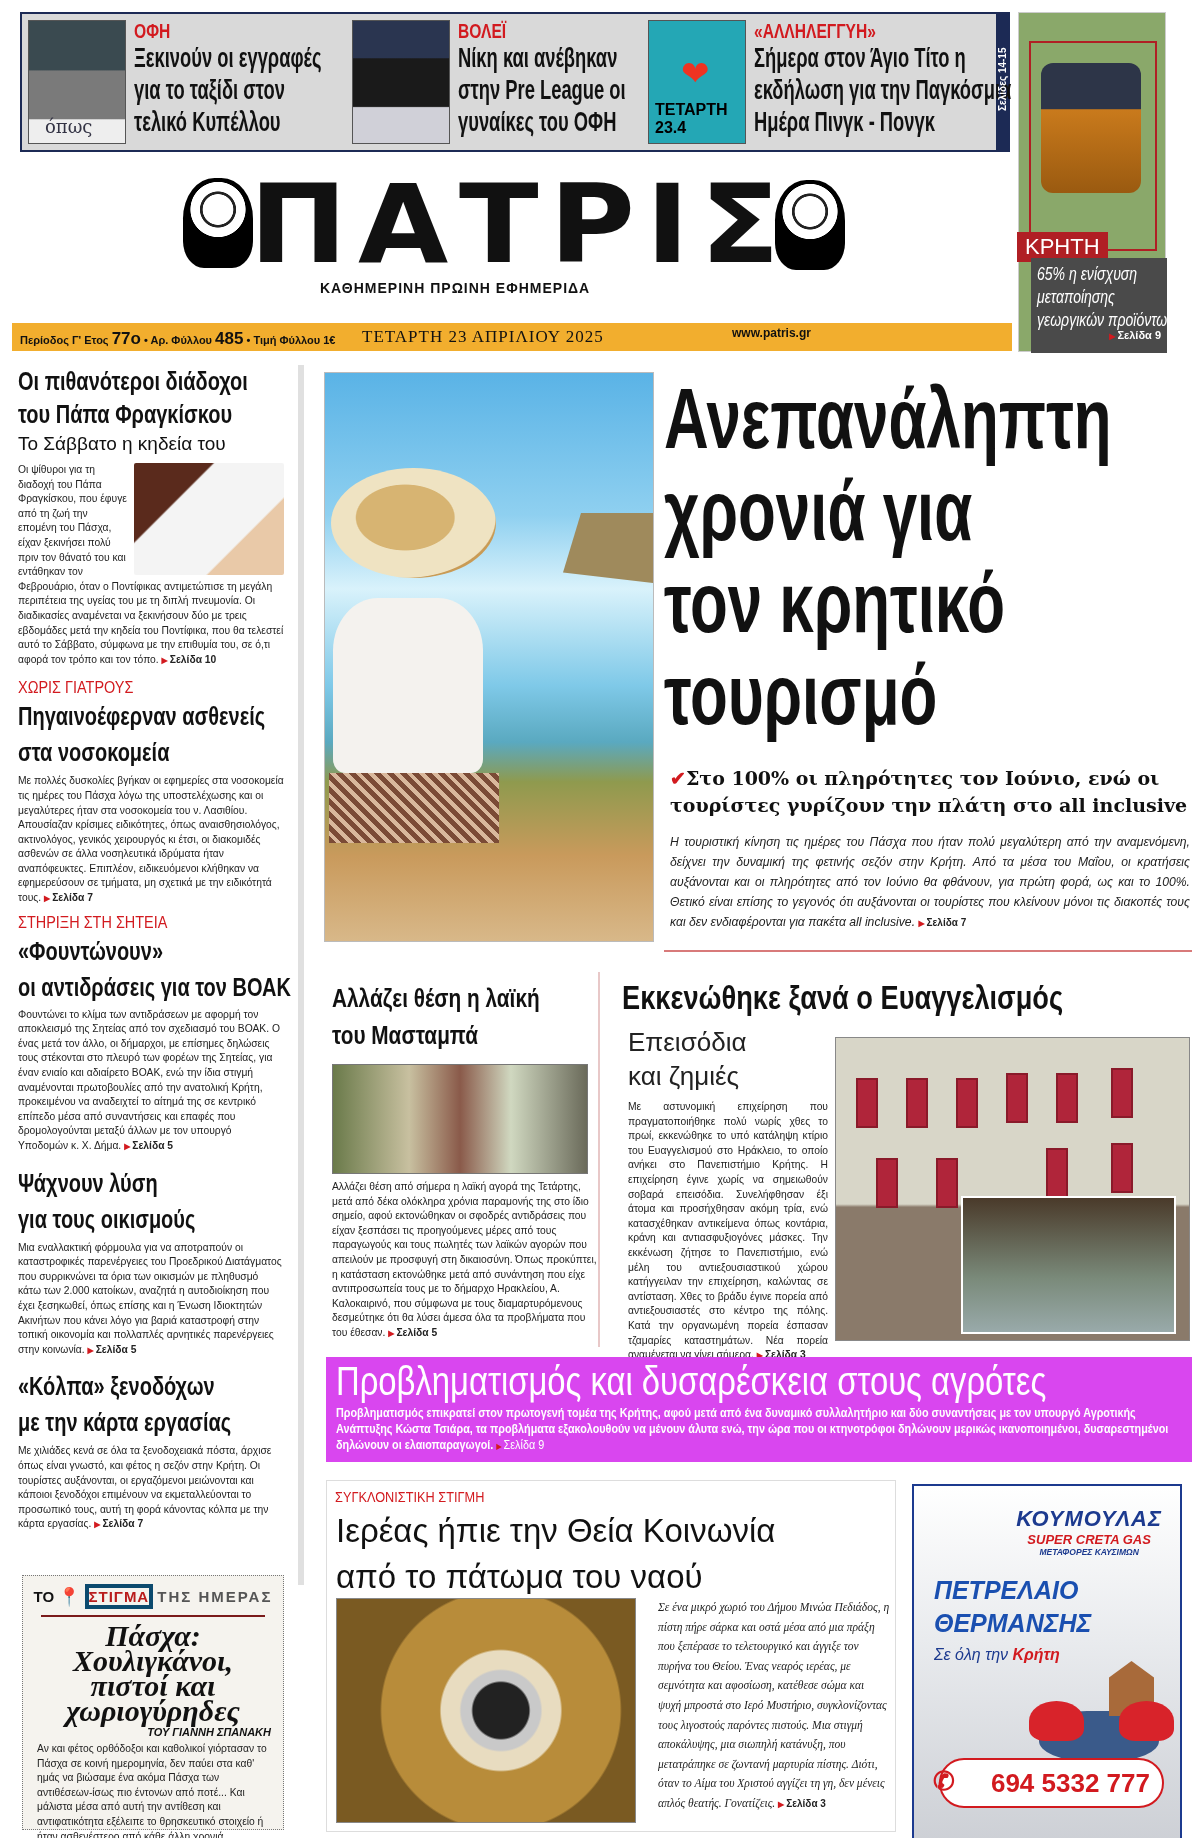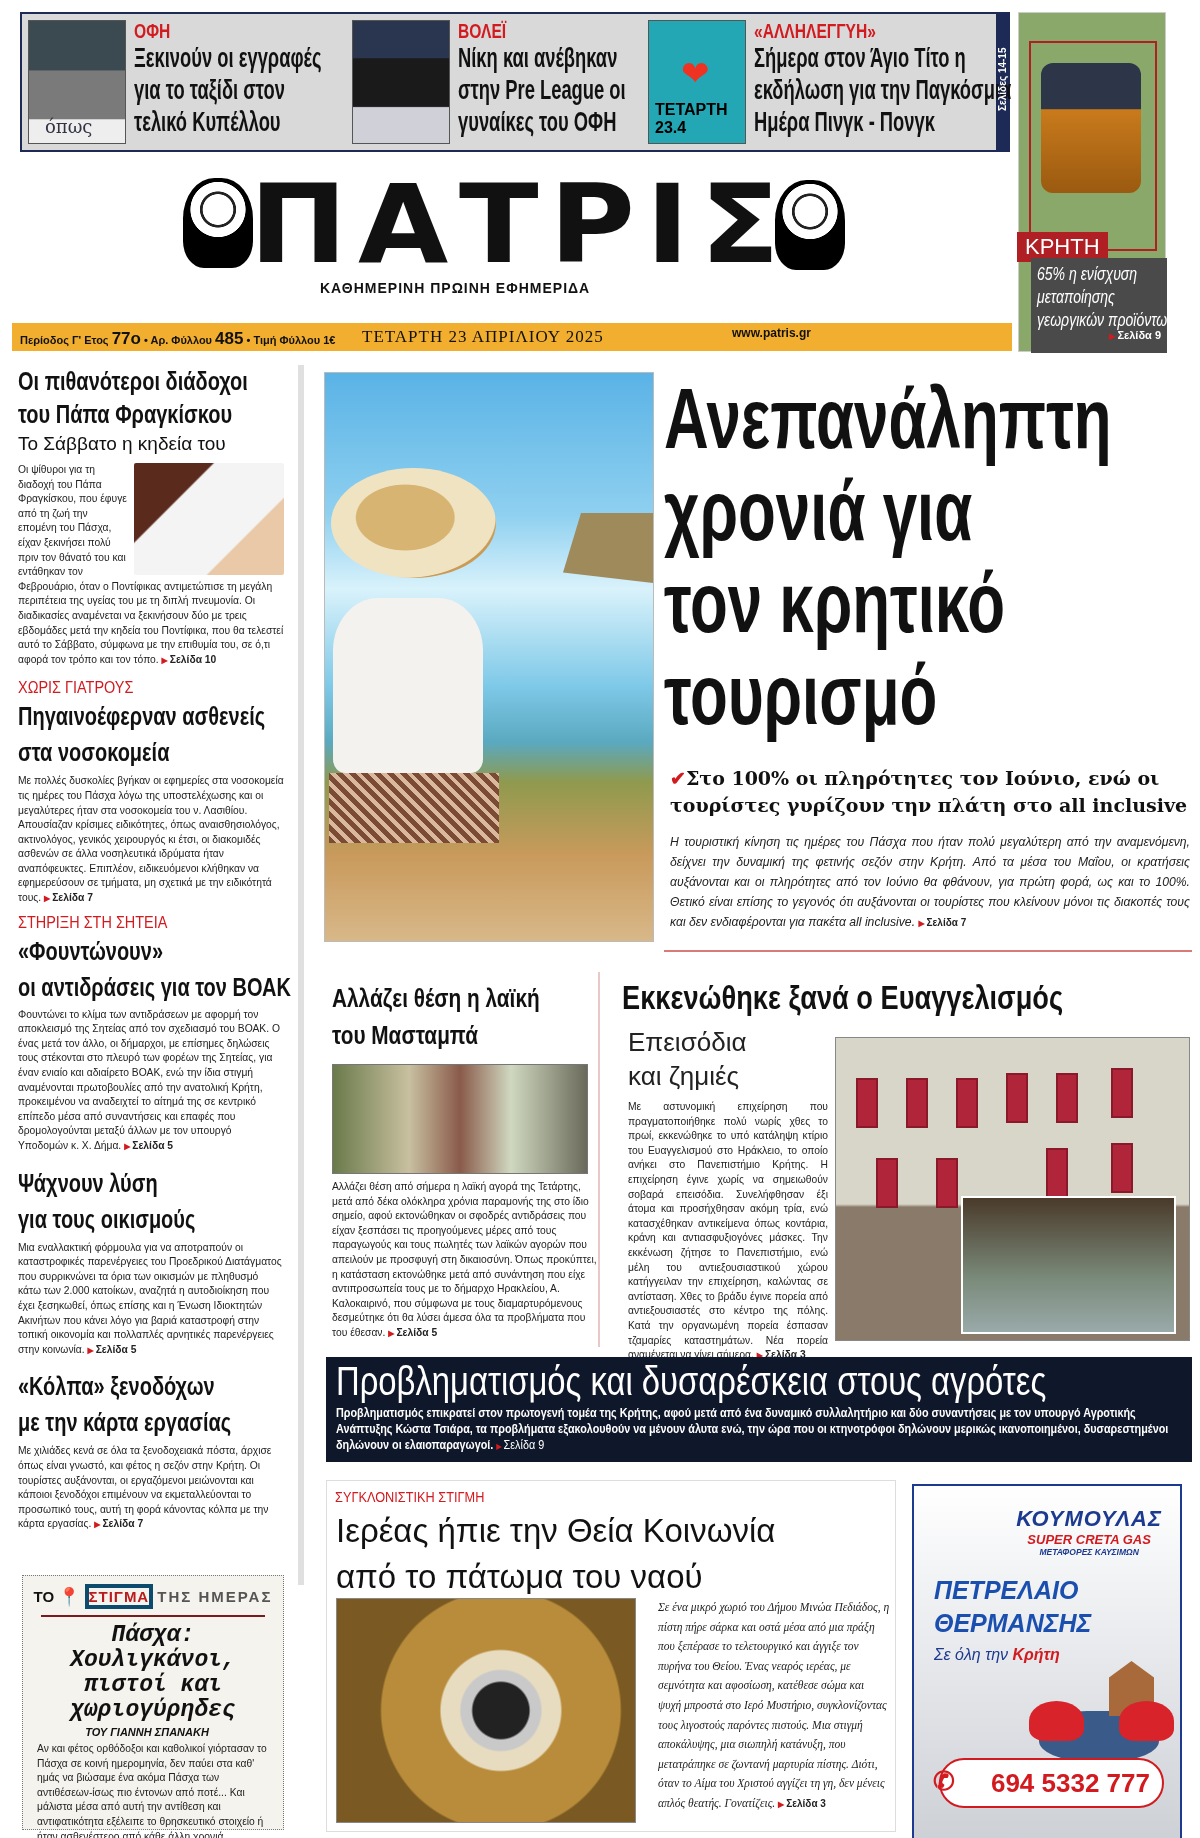--- a/index.html
+++ b/index.html
@@ -37,22 +37,22 @@
 .body-s{font-size:10.3px;line-height:14.6px;color:#222}
 .pg{font-weight:bold;white-space:nowrap}
 .pg::before{content:"\25B6";color:#d21a1f;font-size:8px;margin-right:2px}
 .pope{float:right;width:150px;height:112px;margin:0 0 4px 6px;background:linear-gradient(135deg,#5a2a1c 0 30%,#f4f4f4 31% 70%,#e9c9a8 71%);border-radius:2px}
 
 .stigma{left:22px;top:1575px;width:262px;height:255px;background:#f5f3ee;border:1px dotted #777}
 .stigma .head{display:flex;align-items:center;justify-content:center;gap:4px;margin-top:8px;font-size:15px;font-weight:bold}
 .stigma .head .box{border:4px solid #0c4a6e;color:#b91c1c;padding:0 0;letter-spacing:1px}
 .stigma .head .gray{color:#555;letter-spacing:2px}
 .stigma hr{border:none;border-top:2px solid #7a1a1a;margin:6px 18px}
-.stigma .title{font-family:Liberation Mono, monospace;font-style:italic;font-weight:bold;font-size:23px;text-align:center;line-height:25px}
-.stigma .author{text-align:center;font-size:11px;font-style:italic;font-weight:bold;padding-right:12px;margin-top:3px}
+.stigma .title{font-family:Liberation Serif, serif;font-style:italic;font-weight:bold;font-size:30px;text-align:center;line-height:25px}
+.stigma .author{text-align:right;font-size:11px;font-style:italic;font-weight:bold;padding-right:12px;margin-top:3px}
 .stigma .body-s{padding:4px 8px 0 14px}
 
 .leadphoto{left:324px;top:372px;width:330px;height:570px;background:linear-gradient(180deg,#5ab3e6 0%,#8fd0f0 25%,#d9f2fb 38%,#7fc9e8 55%,#5aa9c0 65%,#8f9a4e 72%,#c99a5c 85%,#d8b889 100%);border:1px solid #bbb}
 .leadphoto .hat{position:absolute;left:6px;top:95px;width:165px;height:110px;border-radius:50%;background:radial-gradient(ellipse at 45% 45%,#d7b472 0 38%,#efe3c2 39% 70%,#c99b55 71%)}
 .leadphoto .shirt{position:absolute;left:8px;top:225px;width:150px;height:175px;background:#f4f2ee;border-radius:30% 30% 8% 8%}
 .leadphoto .skirt{position:absolute;left:4px;top:400px;width:170px;height:70px;background:repeating-linear-gradient(45deg,#7b4b36 0 5px,#d9b89c 5px 9px)}
 .leadphoto .cliff{position:absolute;right:0;top:140px;width:90px;height:70px;background:#9f8a5c;clip-path:polygon(20% 0,100% 0,100% 100%,0 85%)}
 .lead-title{left:664px;top:372px;width:520px;font-size:86px;line-height:92px;font-weight:bold;transform:scaleX(.72);transform-origin:left;white-space:nowrap}
 .lead-sub{left:670px;top:765px;width:520px;font-family:"DejaVu Serif",serif;font-weight:bold;font-size:19px;line-height:27px}
 .lead-sub .chk{color:#d21a1f}
@@ -64,21 +64,21 @@
 .market-body{left:332px;top:1180px;width:266px}
 .vrule2{left:598px;top:972px;width:2px;height:375px;background:#e8c8c8}
 
 .evg-title{left:622px;top:978px;width:560px;font-size:34px}
 .evg-kicker{left:628px;top:1025px;font-size:26px;line-height:34px;color:#222}
 .evg-body{left:628px;top:1100px;width:200px;text-align:justify}
 .evgphoto{left:835px;top:1037px;width:355px;height:304px;background:linear-gradient(180deg,#d8d6c8 0 55%,#8a7a6a 56% 100%);border:1px solid #888}
 .evgphoto .win{position:absolute;width:22px;height:50px;background:#b0253a;border:2px solid #8a1a2a}
 .evgphoto .inset{position:absolute;left:125px;top:158px;width:215px;height:138px;background:linear-gradient(180deg,#4a3a2a,#7a8a7a 60%,#9aa);border:2px solid #fff}
 
-.farm{left:326px;top:1357px;width:866px;height:105px;background:#0f172a;color:#fff;padding:4px 10px}
+.farm{left:326px;top:1357px;width:866px;height:105px;background:#d946ef;color:#fff;padding:4px 10px}
 .farm .t{font-size:40px;line-height:40px;transform:scaleX(.82);transform-origin:left;white-space:nowrap}
 .farm .b{font-size:12px;font-weight:bold;line-height:16px;margin-top:4px;transform:scaleX(.9);transform-origin:left;width:940px}
 
 .priestbox{left:326px;top:1480px;width:570px;height:352px;border:1px solid #ddd}
 .priest-kicker{left:335px;top:1488px;font-size:15px;color:#d21a1f;transform:scaleX(.85);transform-origin:left;white-space:nowrap}
 .priest-title{left:336px;top:1508px;width:560px;font-size:33px;line-height:46px;color:#111}
 .priestphoto{left:336px;top:1598px;width:300px;height:225px;background:radial-gradient(circle at 55% 50%,#222 0 14%,#c9c9c9 15% 20%,#e8dcc0 21% 30%,#b88c3a 31% 60%,#7a5a22 61%);border:1px solid #888}
 .priest-body{left:658px;top:1598px;width:232px;font-family:"Liberation Serif",serif;font-style:italic;font-size:11.5px;line-height:19.6px;color:#222}
 
 .ad{left:912px;top:1484px;width:270px;height:388px;background:linear-gradient(180deg,#fff,#e9ebee 40%,#c9ccd2);border:2px solid #1c3a8f}

